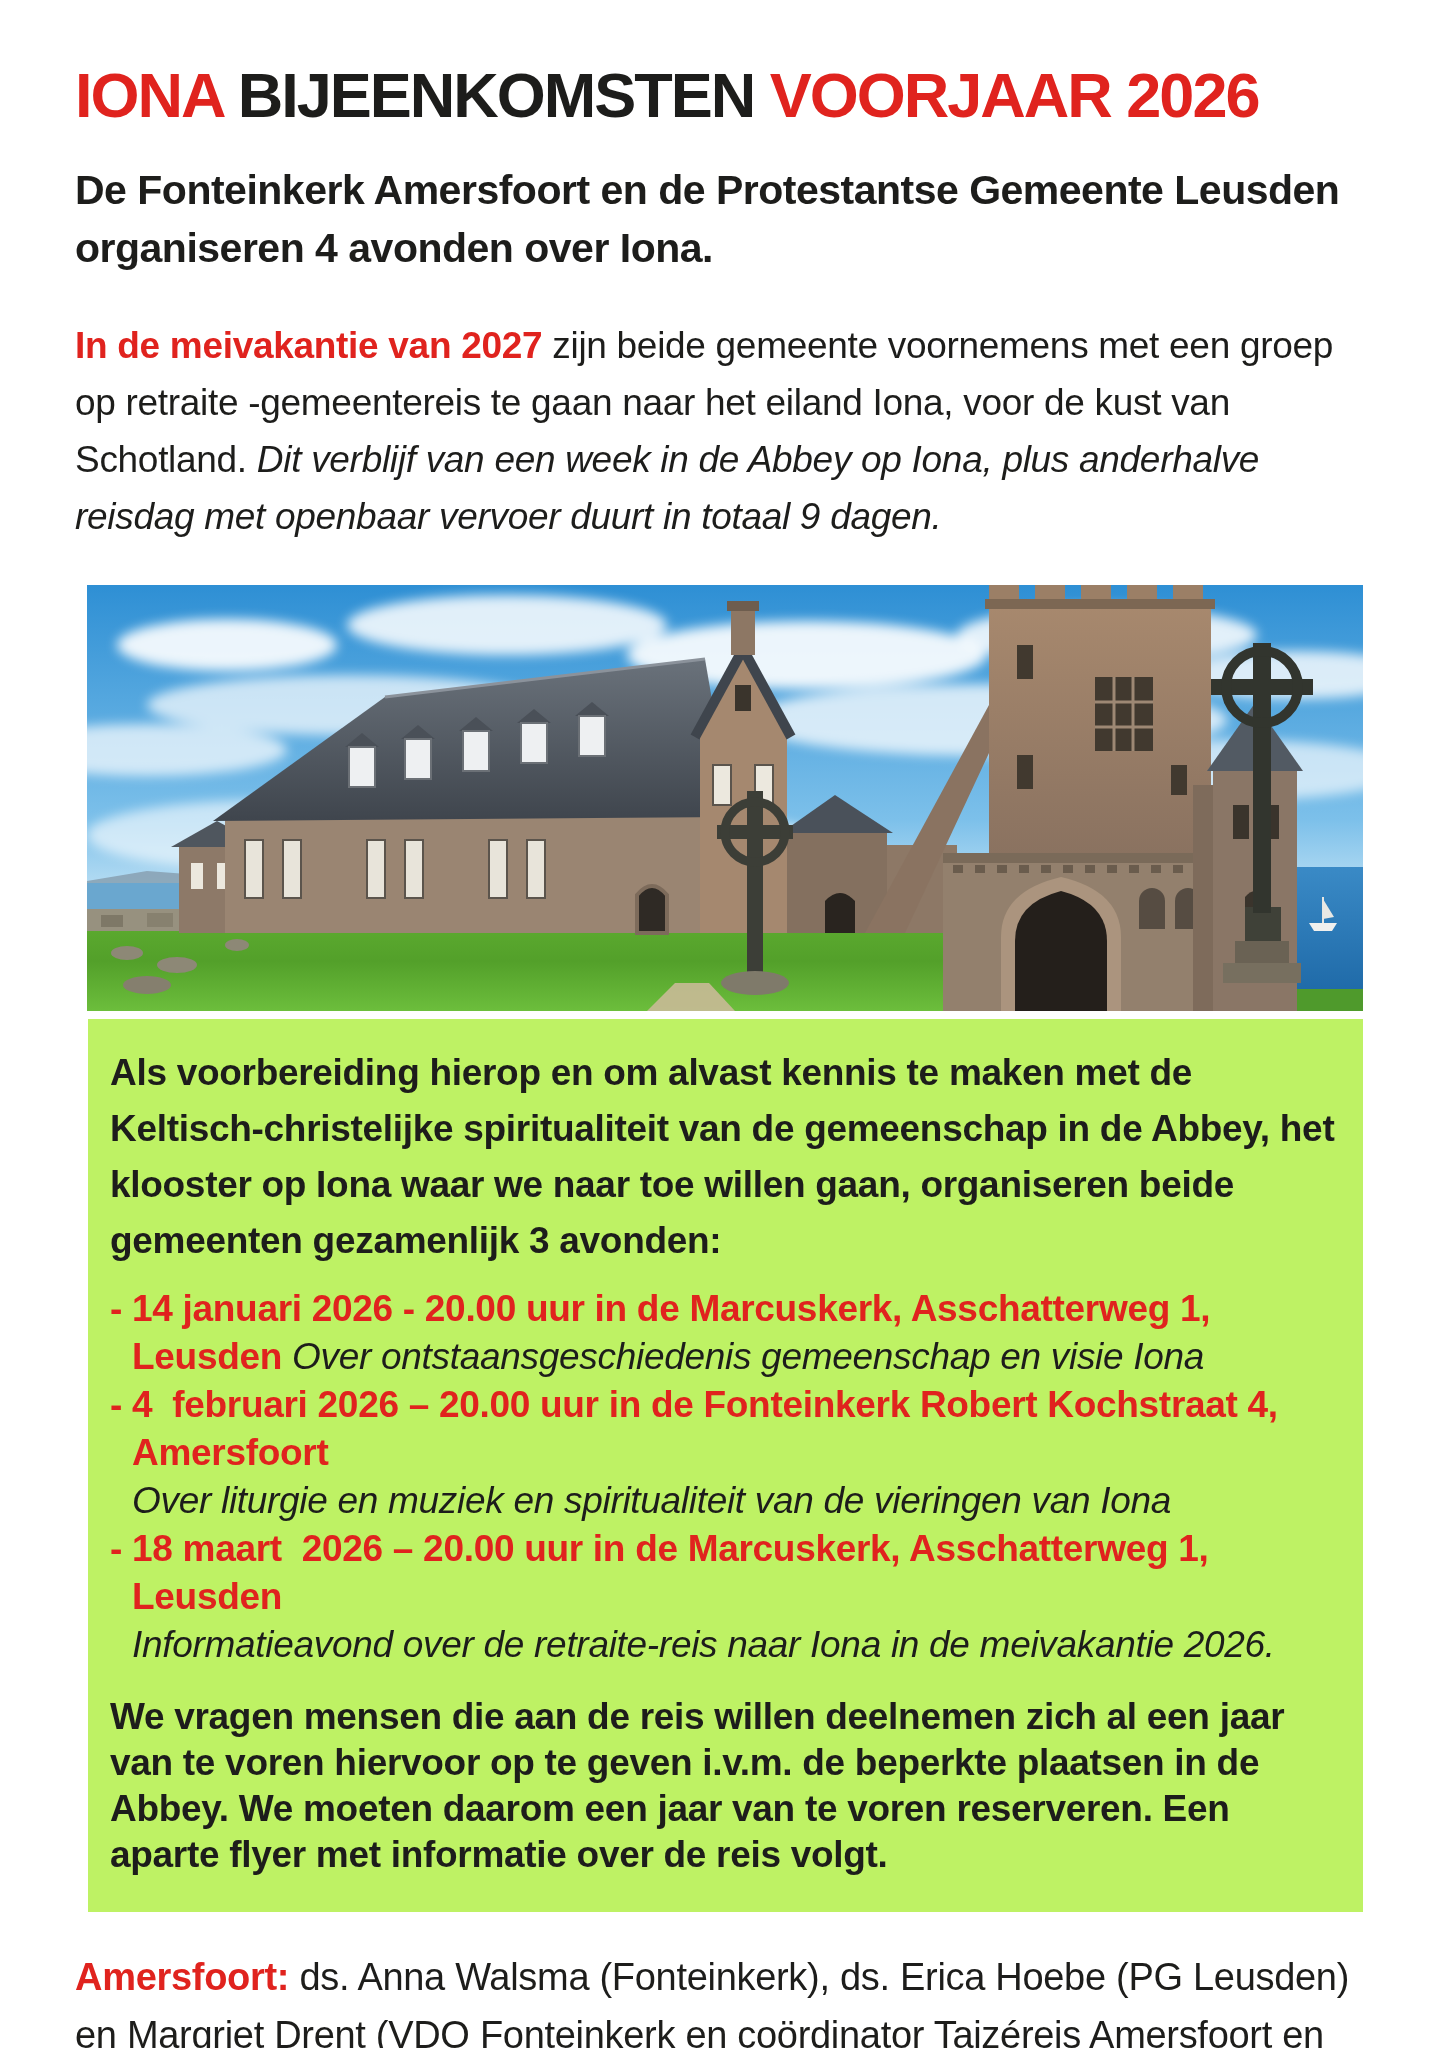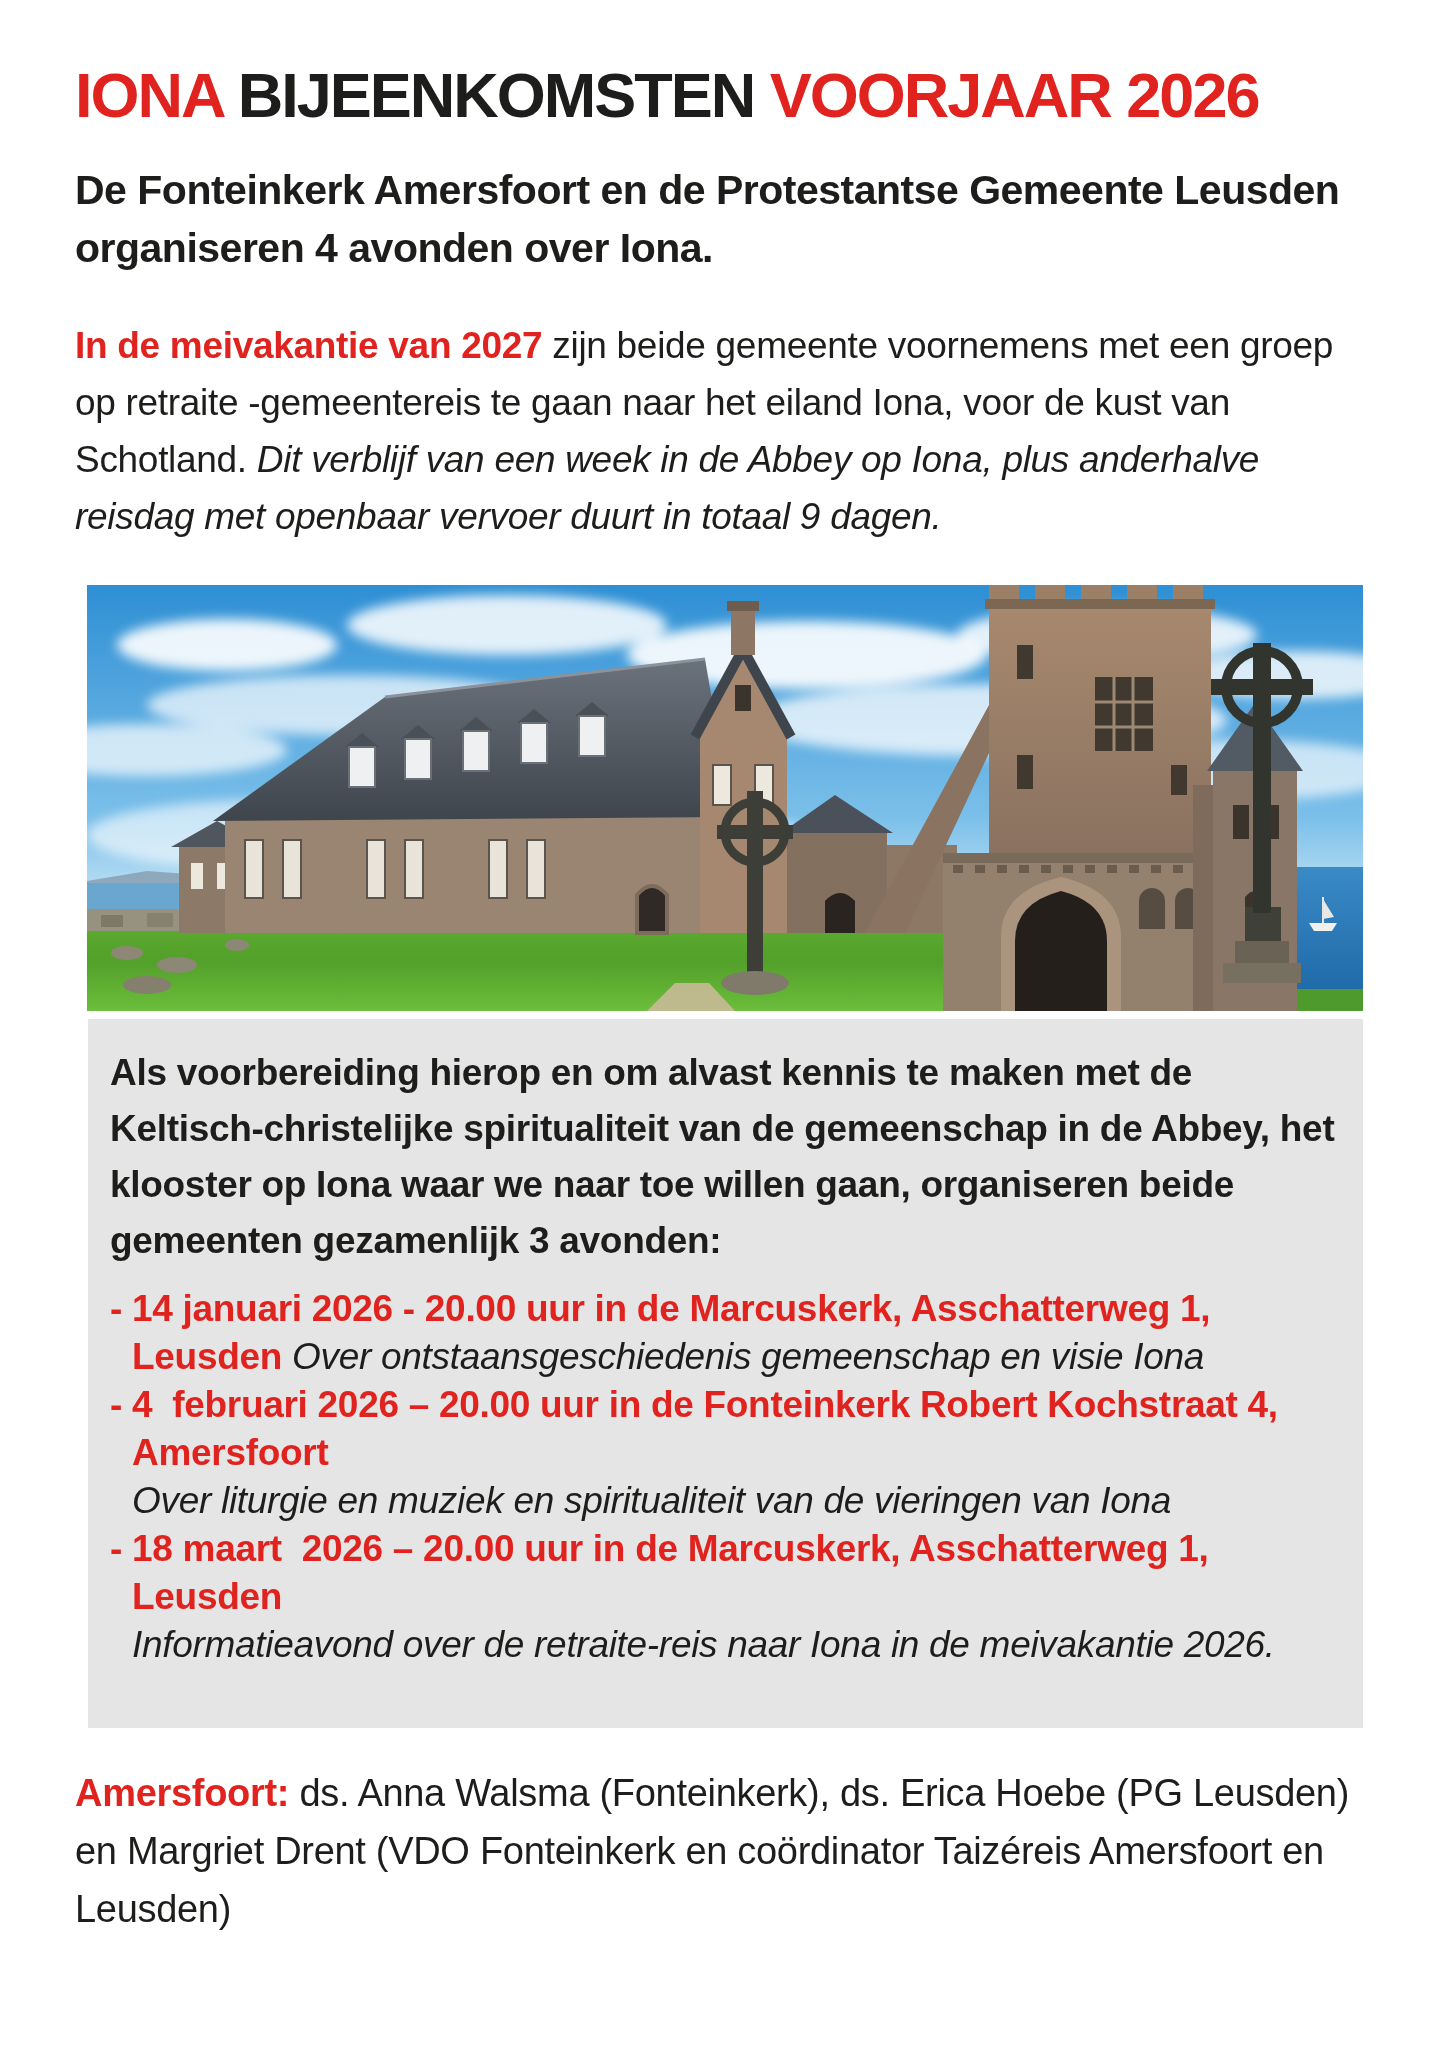--- a/index.html
+++ b/index.html
@@ -48,21 +48,21 @@
     width:1276px;
     height:426px;
     line-height:0;
   }
   .photo svg{display:block;width:100%;height:100%;}
 
   .pink-box{
     margin:8px 85px 0 88px;
     width:1275px;
     box-sizing:border-box;
-    background:#e5e5e5;
+    background:#bef264;
     padding:26px 24px 34px 22px;
   }
   .pink-par1{
     margin:0 0 16px 0;
     font-size:37px;
     line-height:56px;
     font-weight:700;
     letter-spacing:-0.3px;
   }
   .events{margin:0 0 25px 0;}
@@ -349,20 +349,21 @@
       </div>
       <div class="event">
         <span class="dash red">-</span>
         <span class="event-body">
           <span class="event-main red">18 maart  2026 – 20.00 uur in de Marcuskerk, Asschatterweg 1, Leusden</span>
           <span class="italic desc-block">Informatieavond over de retraite-reis naar Iona in de meivakantie 2026.</span>
         </span>
       </div>
     </div>
 
+    <p class="pink-par2">We vragen mensen die aan de reis willen deelnemen zich al een jaar van te voren hiervoor op te geven i.v.m. de beperkte plaatsen in de Abbey. We moeten daarom een jaar van te voren reserveren. Een aparte flyer met informatie over de reis volgt.</p>
   </div>
 
   <p class="footer-par">
     <span class="red">Amersfoort:</span>
     <span>ds. Anna Walsma (Fonteinkerk), ds. Erica Hoebe (PG Leusden) en Margriet Drent (VDO Fonteinkerk en coördinator Taizéreis Amersfoort en Leusden)</span>
   </p>
 
 </div>
 
 </body></html>

